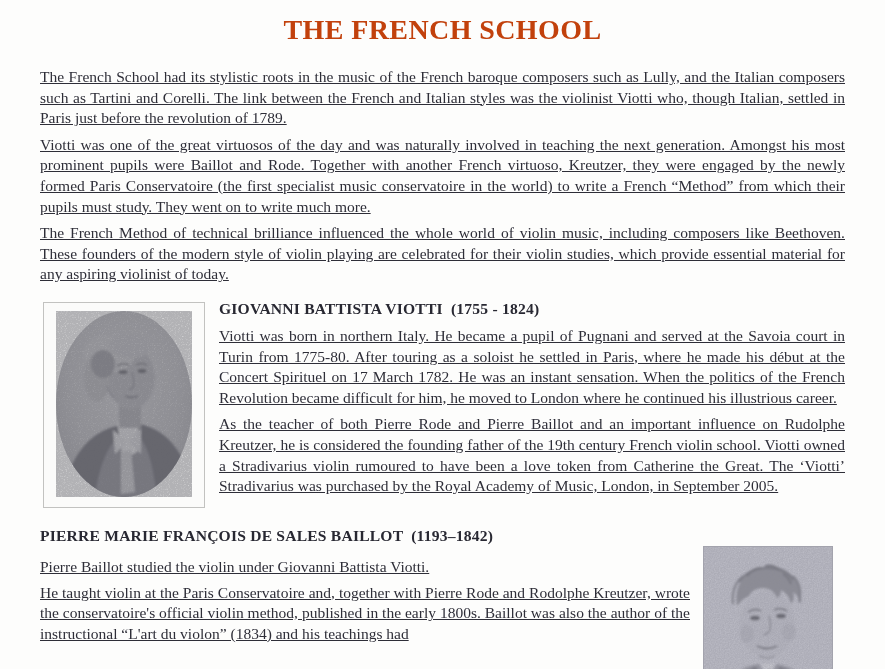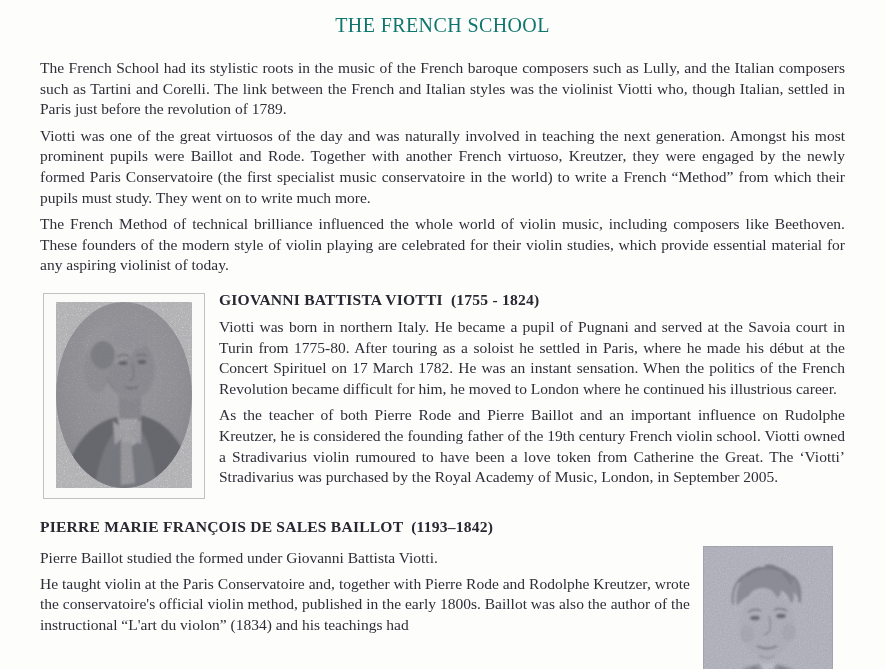--- a/index.html
+++ b/index.html
@@ -9,33 +9,34 @@
     overflow: hidden;
     background: #fdfdfc;
     font-family: "Liberation Serif", serif;
     color: #2e2e38;
     position: relative;
   }
   .page { padding: 0 40px; }
 
   .doc-title {
     text-align: center;
-    font-size: 20px;
-    font-weight: normal;
+    font-size: 28px;
+    font-weight: bold;
     letter-spacing: 0.4px;
-    color: #0f766e;
+    color: #c2410c;
     margin: 14px 0 21px 0;
     white-space: pre-wrap;
   }
 
   p.body-par {
     font-size: 15.5px;
     line-height: 20.6px;
     text-align: justify;
     margin: 0 0 6px 0;
+    text-decoration: underline;
   }
 
   .section-heading {
     font-size: 15.6px;
     font-weight: bold;
     letter-spacing: 0.2px;
     color: #282832;
     margin: 0 0 8px 0;
     white-space: pre-wrap;
   }
@@ -120,21 +121,21 @@
       </svg>
     </div>
 
     <h2 class="section-heading">GIOVANNI BATTISTA VIOTTI  (1755 - 1824)</h2>
     <p class="body-par">Viotti was born in northern Italy. He became a pupil of Pugnani and served at the Savoia court in Turin from 1775-80. After touring as a soloist he settled in Paris, where he made his début at the Concert Spirituel on 17 March 1782. He was an instant sensation. When the politics of the French Revolution became difficult for him, he moved to London where he continued his illustrious career.</p>
     <p class="body-par">As the teacher of both Pierre Rode and Pierre Baillot and an important influence on Rudolphe Kreutzer, he is considered the founding father of the 19th century French violin school. Viotti owned a Stradivarius violin rumoured to have been a love token from Catherine the Great. The ‘Viotti’ Stradivarius was purchased by the Royal Academy of Music, London, in September 2005.</p>
   </div>
 
   <div class="baillot-section">
     <h2 class="section-heading baillot-heading">PIERRE MARIE FRANÇOIS DE SALES BAILLOT  (1193–1842)</h2>
-    <p class="body-par">Pierre Baillot studied the formed under Giovanni Battista Viotti.</p>
+    <p class="body-par">Pierre Baillot studied the violin under Giovanni Battista Viotti.</p>
     <p class="body-par">He taught violin at the Paris Conservatoire and, together with Pierre Rode and Rodolphe Kreutzer, wrote the conservatoire's official violin method, published in the early 1800s. Baillot was also the author of the instructional “L'art du violon” (1834) and his teachings had</p>
   </div>
 
 </div>
 
 <div class="baillot-portrait-frame">
   <svg width="130" height="168" viewBox="0 0 130 168" xmlns="http://www.w3.org/2000/svg">
     <defs>
       <clipPath id="rectclip">
           <rect x="1" y="1" width="128" height="166"></rect>

